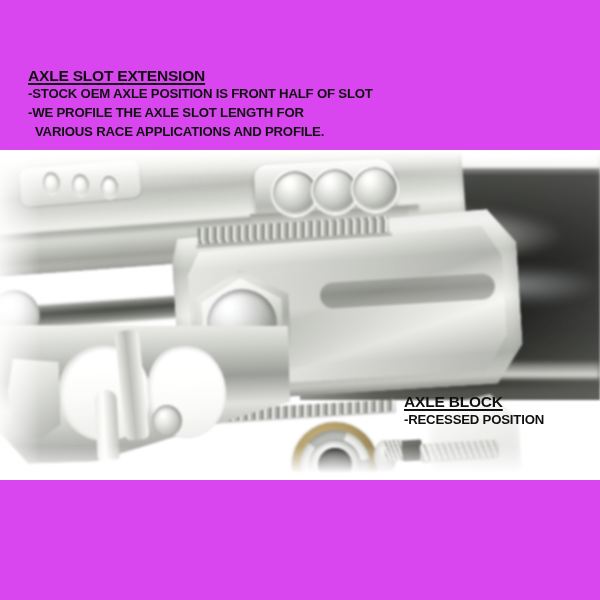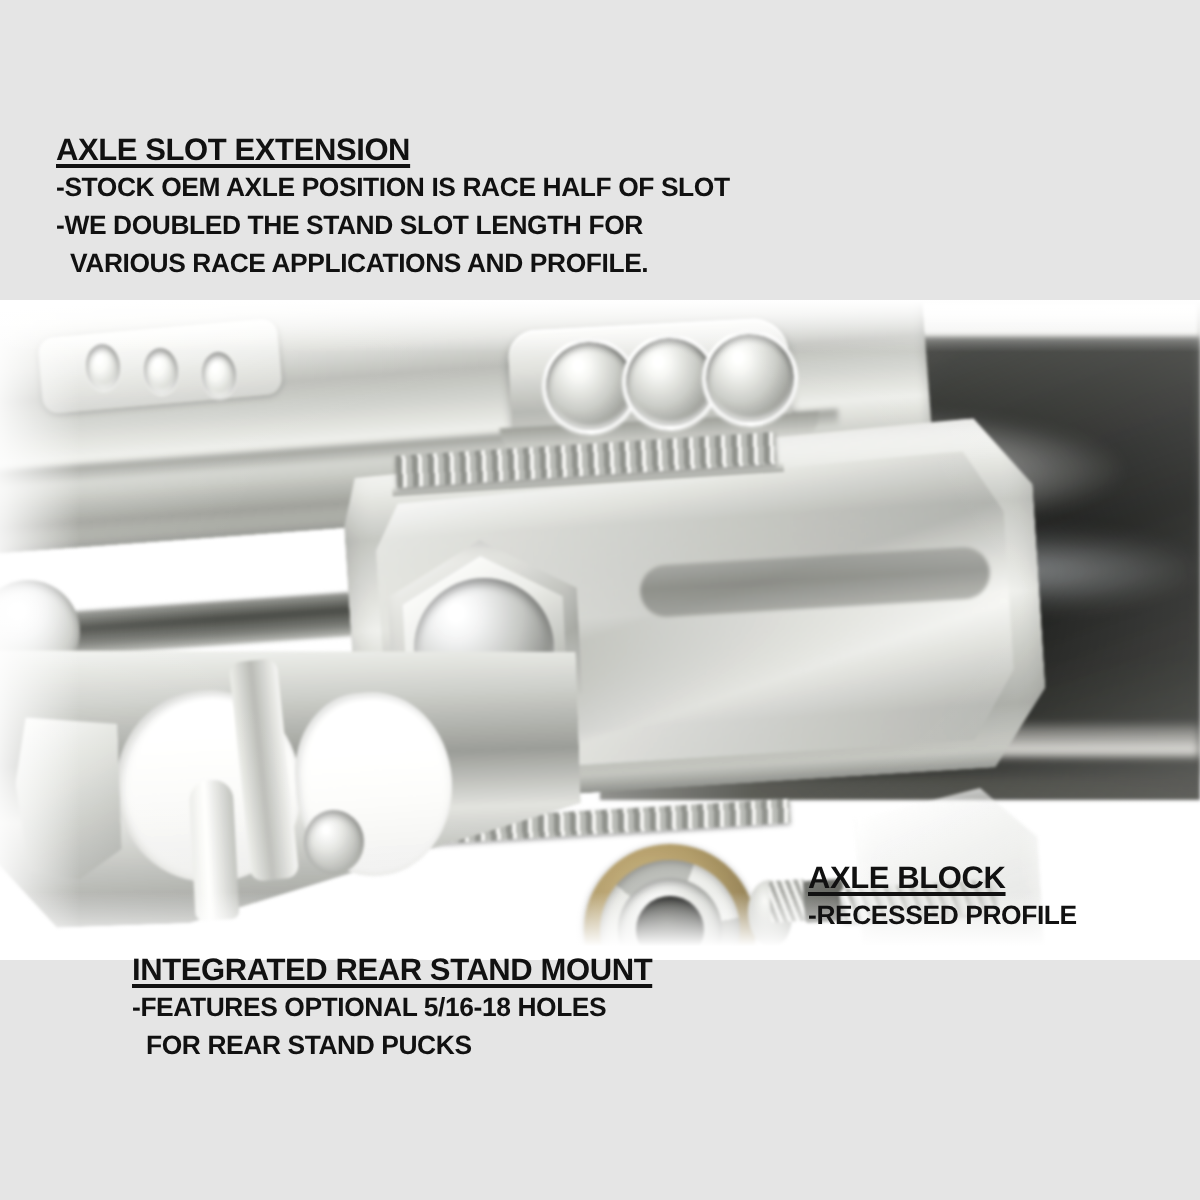--- a/index.html
+++ b/index.html
@@ -8,21 +8,21 @@
     padding: 0;
     background: #ffffff;
   }
   body {
     font-family: "Liberation Sans", sans-serif;
   }
   #page {
     position: relative;
     width: 600px;
     height: 600px;
-    background: #e5e5e5;
+    background: #d946ef;
     overflow: hidden;
   }
 
   
   #photo {
     position: absolute;
     left: 0;
     top: 150px;
     width: 600px;
     height: 330px;
@@ -585,21 +585,21 @@
   }
   .callout .line {
     font-size: 13.2px;
     font-weight: bold;
     white-space: nowrap;
     line-height: 1.42;
   }
   .callout .line.indent { padding-left: 7px; }
 
   #callout-axle-slot { left: 28px; top: 66px; }
-  #callout-axle-block { left: 404px; top: 430px; }
+  #callout-axle-block { left: 404px; top: 392px; }
   #callout-stand-mount { left: 66px; top: 476px; }
 </style>
 </head>
 <body>
 
 <div id="page">
 
   <div id="photo">
     <div class="photo-blur-wrap">
 
@@ -661,29 +661,24 @@
 
     </div>
     <div class="photo-soften"></div>
     <div class="photo-fade-left"></div>
     <div class="photo-fade-top"></div>
     <div class="photo-fade-bottom"></div>
   </div>
 
   <div class="callout" id="callout-axle-slot">
     <div class="heading">AXLE SLOT EXTENSION</div>
-    <div class="line">-STOCK OEM AXLE POSITION IS RACE HALF OF SLOT</div>
-    <div class="line">-WE DOUBLED THE STAND SLOT LENGTH FOR</div>
+    <div class="line">-STOCK OEM AXLE POSITION IS FRONT HALF OF SLOT</div>
+    <div class="line">-WE PROFILE THE AXLE SLOT LENGTH FOR</div>
     <div class="line indent">VARIOUS RACE APPLICATIONS AND PROFILE.</div>
   </div>
 
   <div class="callout" id="callout-axle-block">
     <div class="heading">AXLE BLOCK</div>
-    <div class="line">-RECESSED PROFILE</div>
+    <div class="line">-RECESSED POSITION</div>
   </div>
 
-  <div class="callout" id="callout-stand-mount">
-    <div class="heading">INTEGRATED REAR STAND MOUNT</div>
-    <div class="line">-FEATURES OPTIONAL 5/16-18  HOLES</div>
-    <div class="line indent">FOR REAR STAND PUCKS</div>
-  </div>
 
 </div>
 
 </body></html>

